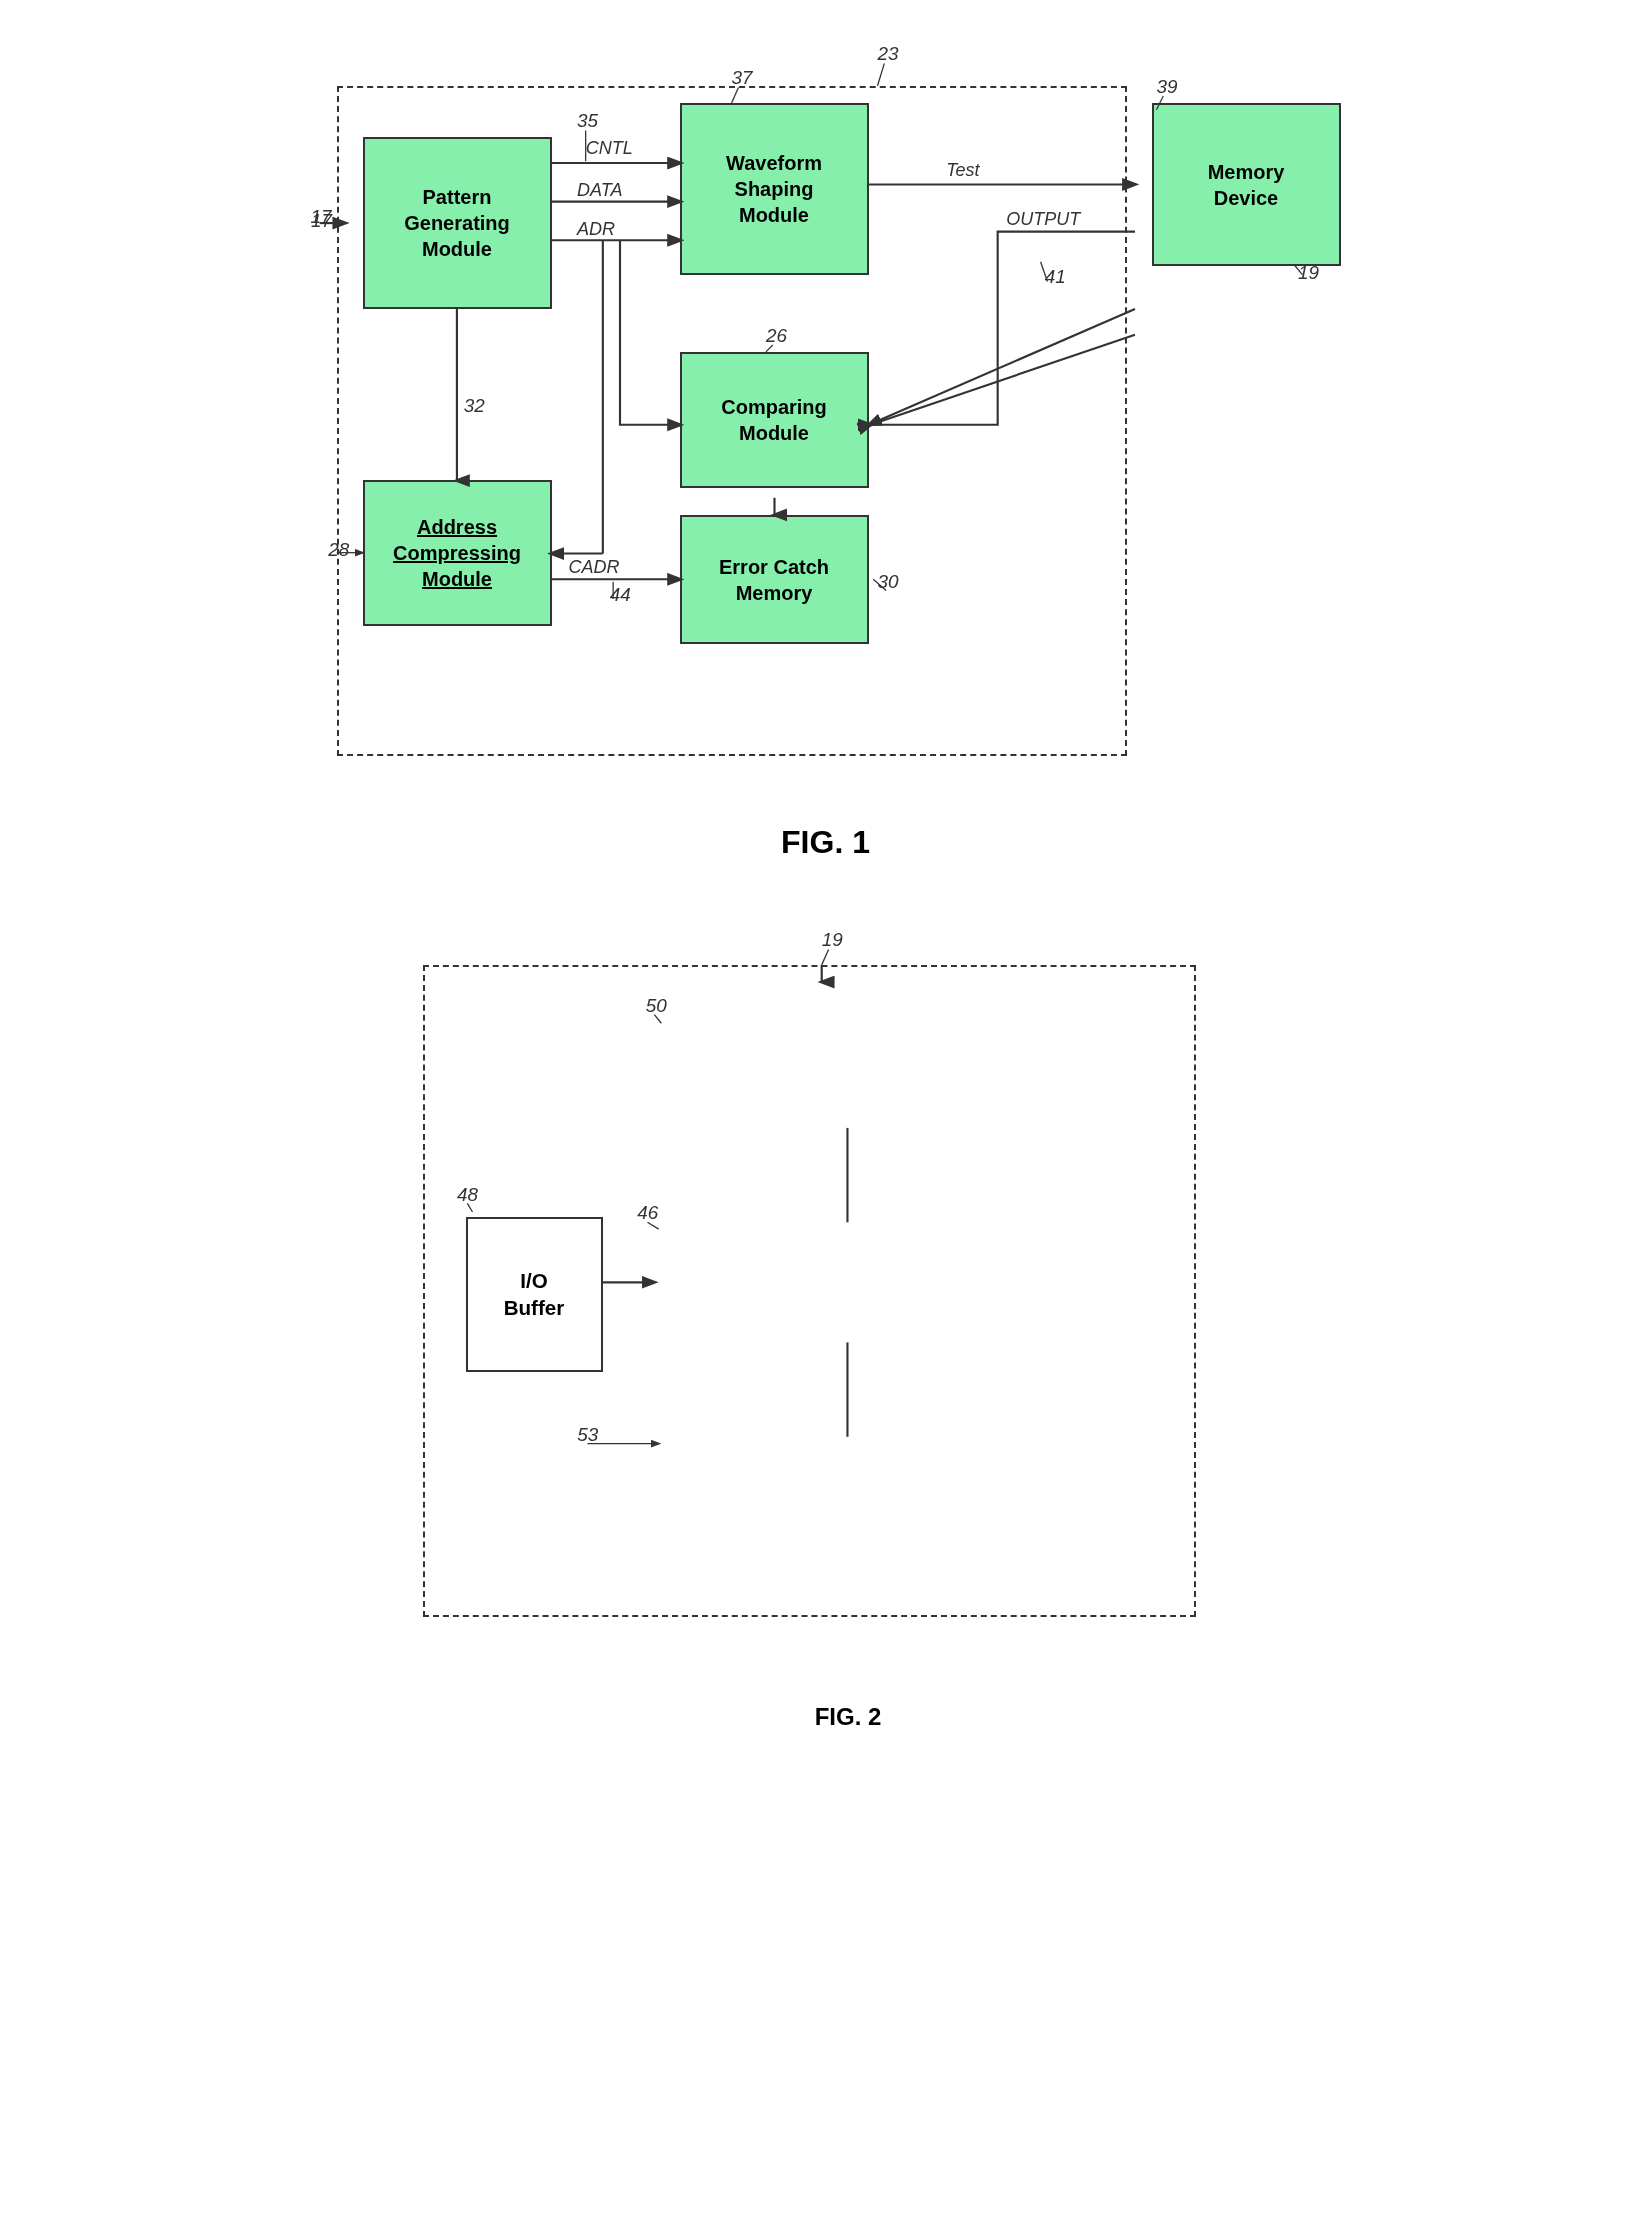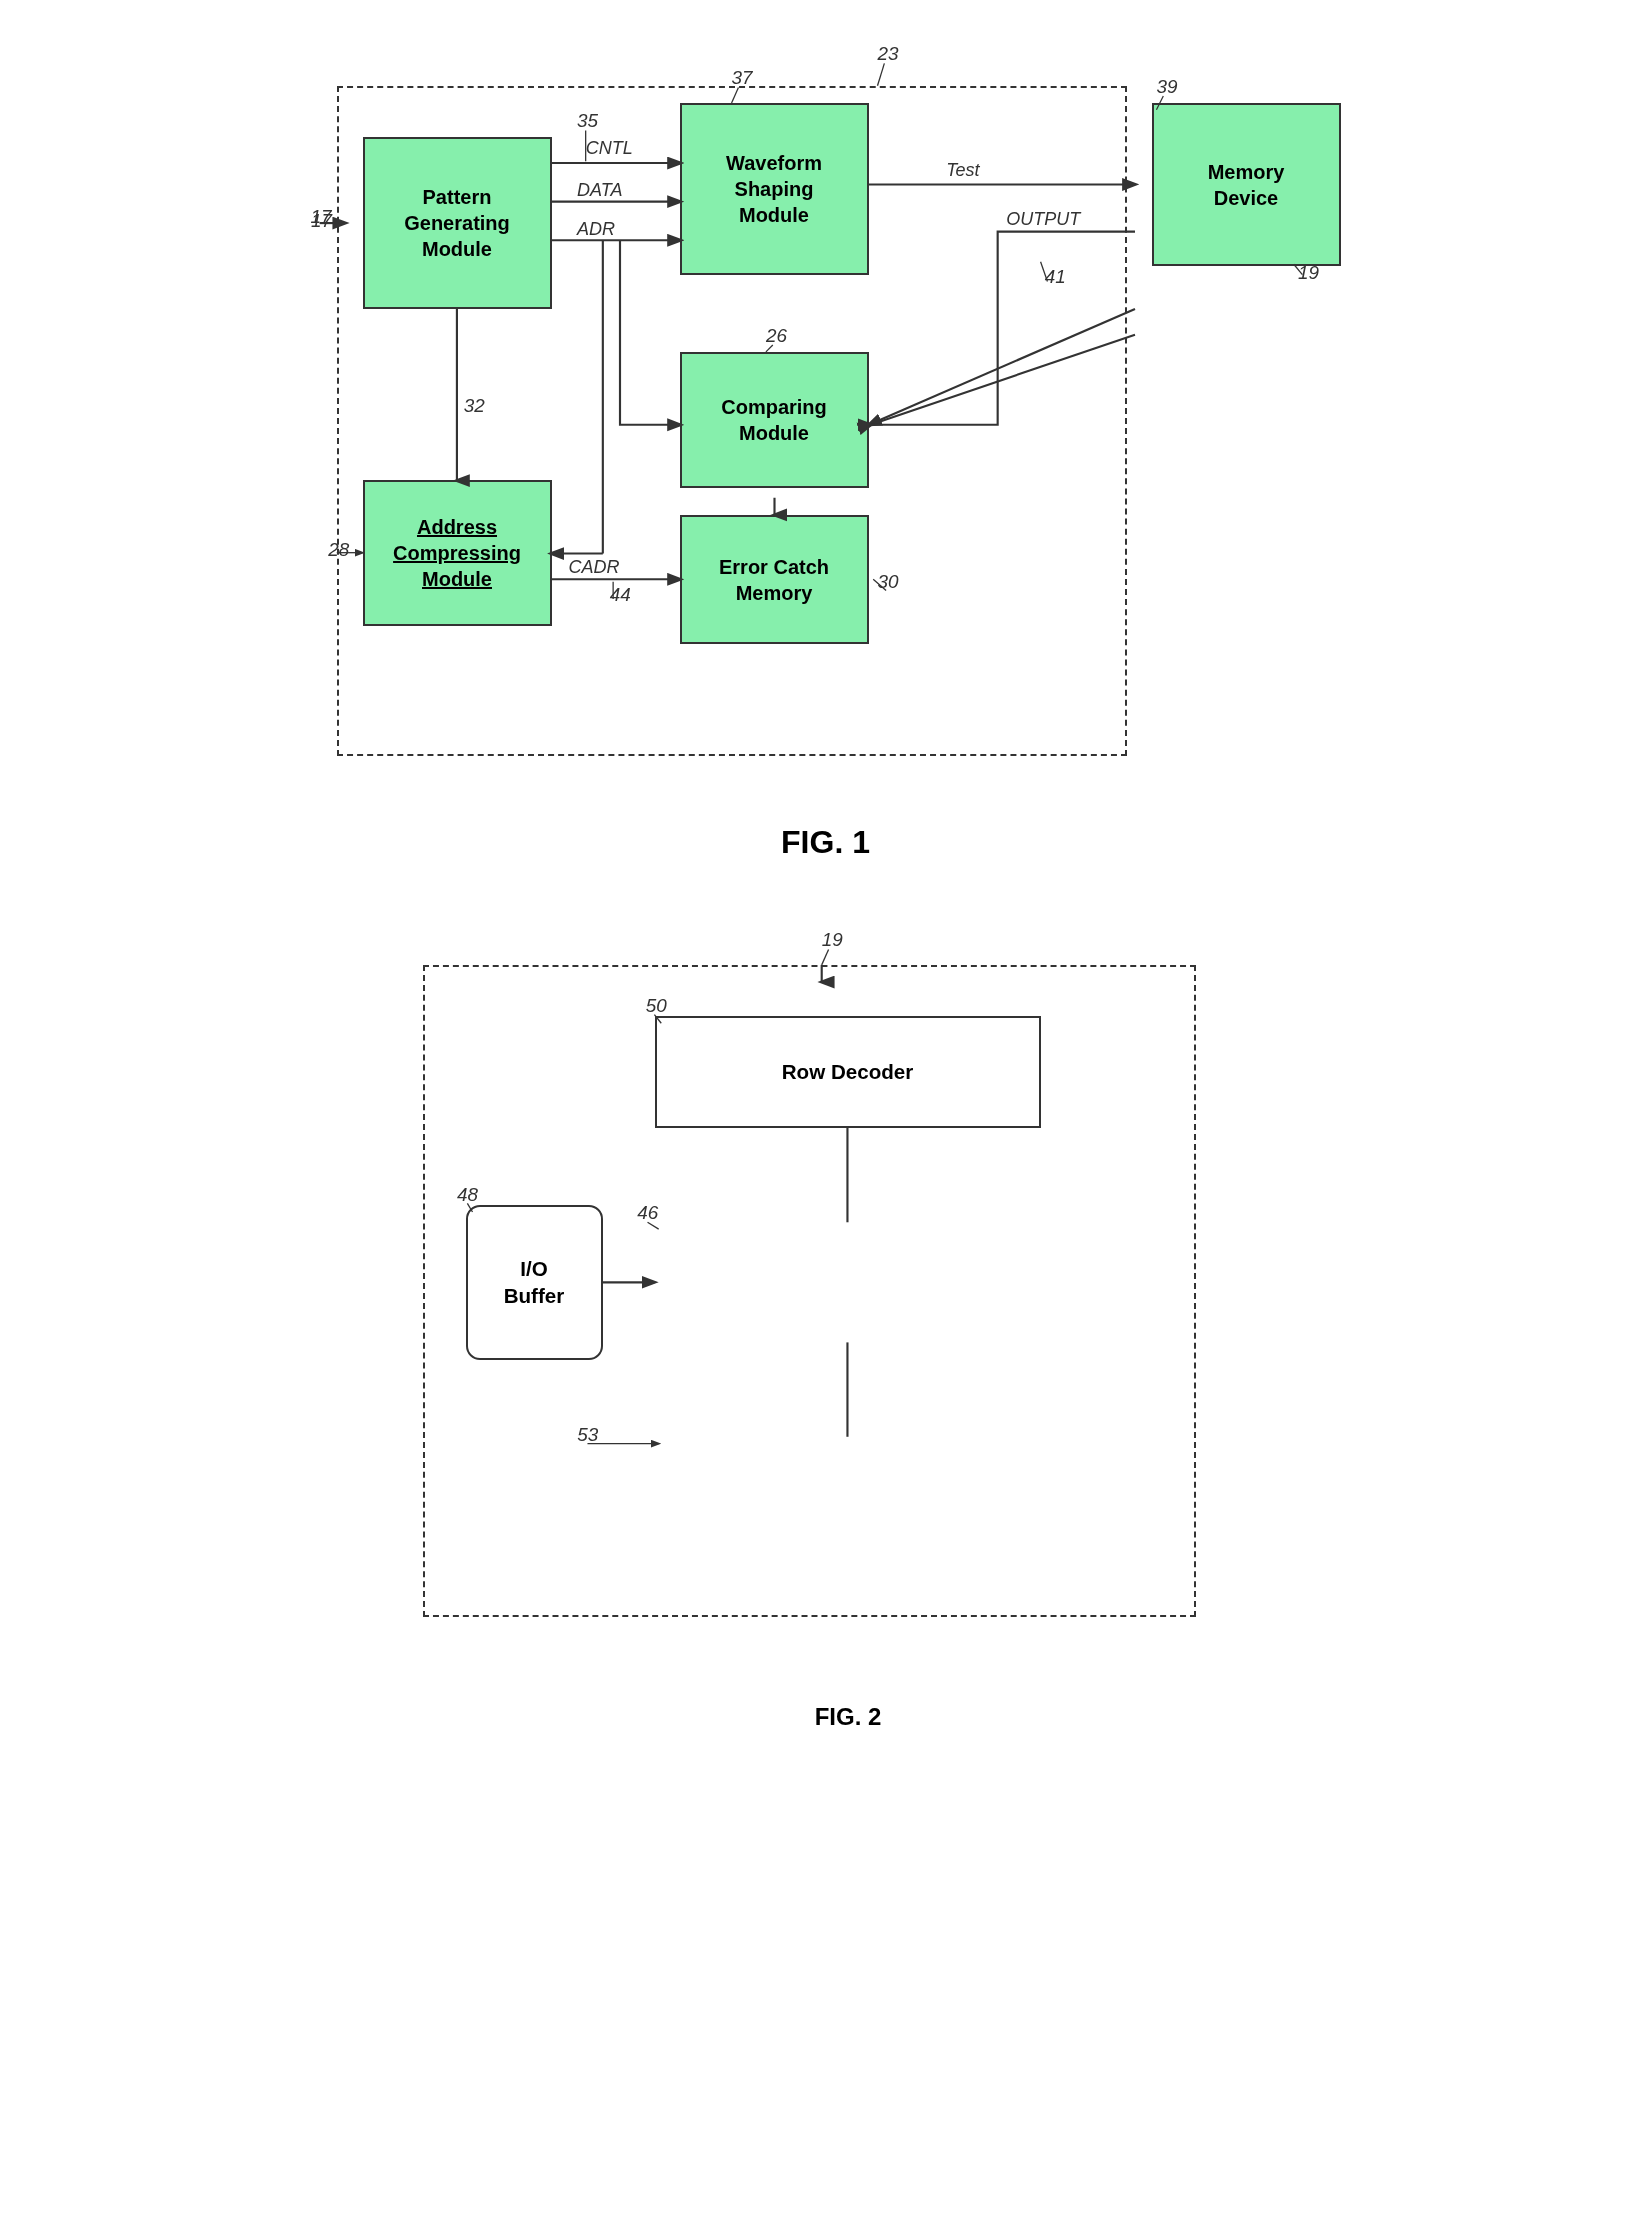--- a/index.html
+++ b/index.html
@@ -192,24 +192,23 @@
 
     .io-gate-box {
       left: 258px;
       top: 309px;
       width: 386px;
       height: 120px;
     }
 
     .io-buffer-box {
       left: 69px;
-      top: 292px;
+      top: 304px;
       width: 137px;
       height: 155px;
-      border-radius: 14px;
     }
 
     .column-decoder-box {
       left: 258px;
       top: 524px;
       width: 386px;
       height: 112px;
     }
 
     
@@ -354,23 +353,20 @@
     </div>
 
     <div class="fig1-label">FIG. 1</div>
   </div>
 
   <div class="fig2-container">
     <div class="fig2-diagram">
 
       <div class="fig2-outer-box"></div>
 
-      <div class="row-decoder-box block2">
-        <span>Row Decoder</span>
-      </div>
 
 
       <div class="io-buffer-box block2">
         <span style="white-space:pre-line;">I/O
 Buffer</span>
       </div>
 
 
       <svg class="fig2-svg" viewBox="0 0 1000 900" width="858" height="773">
         <defs>

